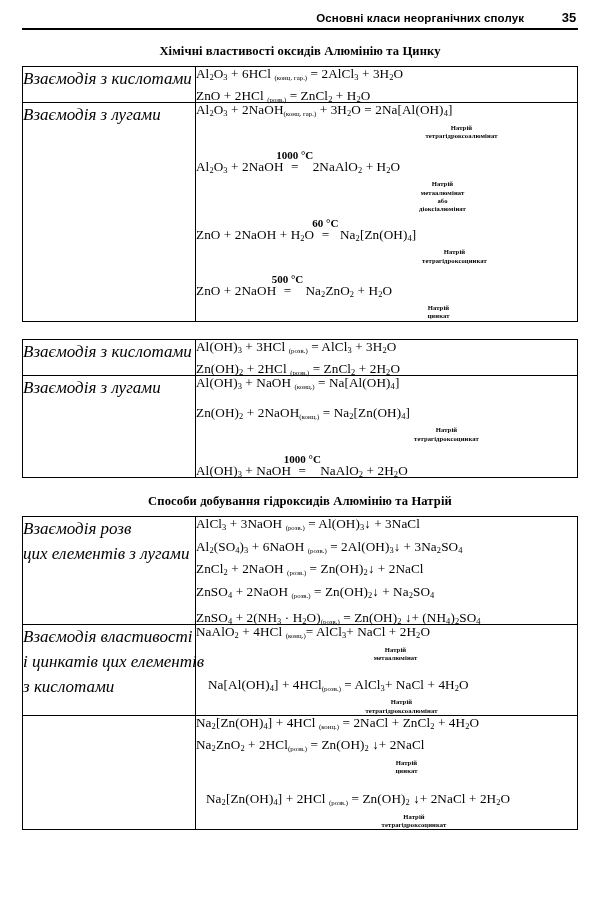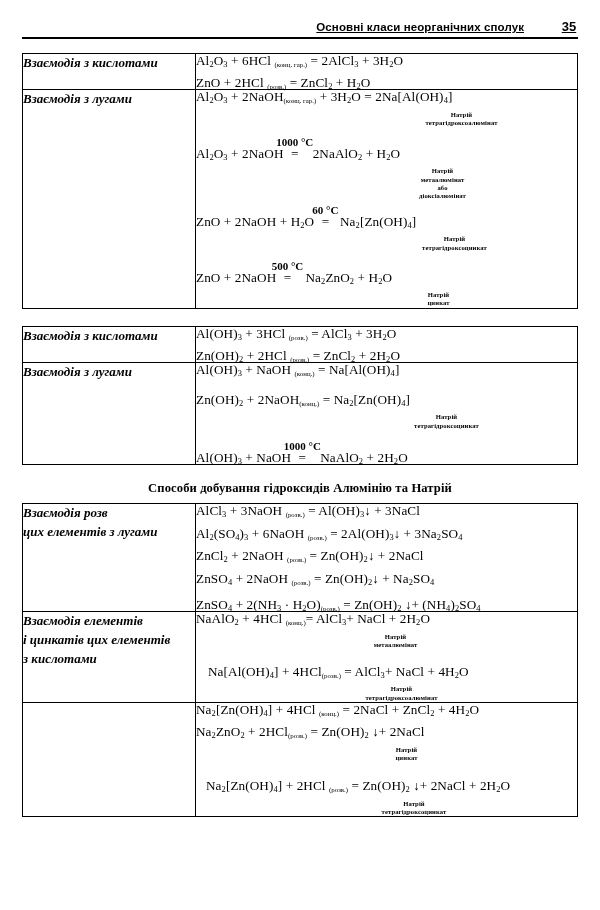--- a/index.html
+++ b/index.html
@@ -19,28 +19,27 @@
     width: 600px;
     height: 910px;
     position: relative;
     padding: 0;
     box-sizing: border-box;
   }
 
   
   .header {
     position: relative;
-    margin: 19px 22px 0 22px;
+    margin: 10px 22px 0 22px;
     padding-bottom: 3px;
     border-bottom: 2px solid #000;
     display: flex;
     align-items: baseline;
     justify-content: flex-end;
     font-family: "Liberation Sans", "DejaVu Sans", sans-serif;
-    text-decoration: underline;
   }
   .header-title {
     font-size: 11.5px;
     font-weight: 700;
     letter-spacing: 0.1px;
     white-space: nowrap;
   }
   .header-page {
     font-size: 13px;
     font-weight: 700;
@@ -73,23 +72,23 @@
   }
   table.chem td {
     border: 1.2px solid #000;
     vertical-align: top;
     padding: 0;
   }
   td.label {
     width: 172px;
     padding: 9px 6px 9px 9px;
     font-style: italic;
-    font-size: 13px;
+    font-size: 17px;
     line-height: 1.45;
-    font-weight: 700;
+    font-weight: 400;
   }
   td.eqs {
     padding: 8px 6px 8px 12px;
   }
   .lbl-line { white-space: nowrap; }
 
   
   .eq {
     font-size: 13.2px;
     line-height: 1.0;
@@ -158,20 +157,21 @@
 <body>
 
 <div class="page">
 
   <div class="header">
     <span class="header-title">Основні класи неорганічних сполук</span>
     <span class="header-page">35</span>
   </div>
 
   <div class="section s1">
+    <div class="section-title">Хімічні властивості оксидів Алюмінію та Цинку</div>
 
     <table class="chem">
       <tbody>
           <tr>
         <td class="label">
           <div class="lbl-line">Взаємодія з кислотами</div>
         </td>
         <td class="eqs">
           <div class="eq">
             Al<sub>2</sub>O<sub>3</sub> + 6HCl <span class="cond">(конц. гар.)</span> = 2AlCl<sub>3</sub> + 3H<sub>2</sub>O
@@ -292,21 +292,21 @@
             ZnSO<sub>4</sub> + 2NaOH <span class="cond">(розв.)</span> = Zn(OH)<sub>2</sub><span class="arrow">↓</span> + Na<sub>2</sub>SO<sub>4</sub>
           </div>
           <div class="eq" style="margin-top:12px;">
             ZnSO<sub>4</sub> + 2(NH<sub>3</sub> · H<sub>2</sub>O)<span class="cond">(розв.)</span> = Zn(OH)<sub>2</sub> <span class="arrow">↓</span>+ (NH<sub>4</sub>)<sub>2</sub>SO<sub>4</sub>
           </div>
         </td>
       </tr>
 
       <tr>
         <td class="label">
-          <div class="lbl-line">Взаємодія елементів</div>
+          <div class="lbl-line">Взаємодія властивості</div>
           <div class="lbl-line">і цинкатів цих елементів</div>
           <div class="lbl-line">з кислотами</div>
         </td>
         <td class="eqs">
           <div class="eq tight">
             NaAlO<sub>2</sub> + 4HCl <span class="cond">(конц.)</span>= AlCl<sub>3</sub>+ NaCl + 2H<sub>2</sub>O
           </div>
           <div class="ann p6">
             <span class="ann-line">Натрій</span>
             <span class="ann-line">метаалюмінат</span>

